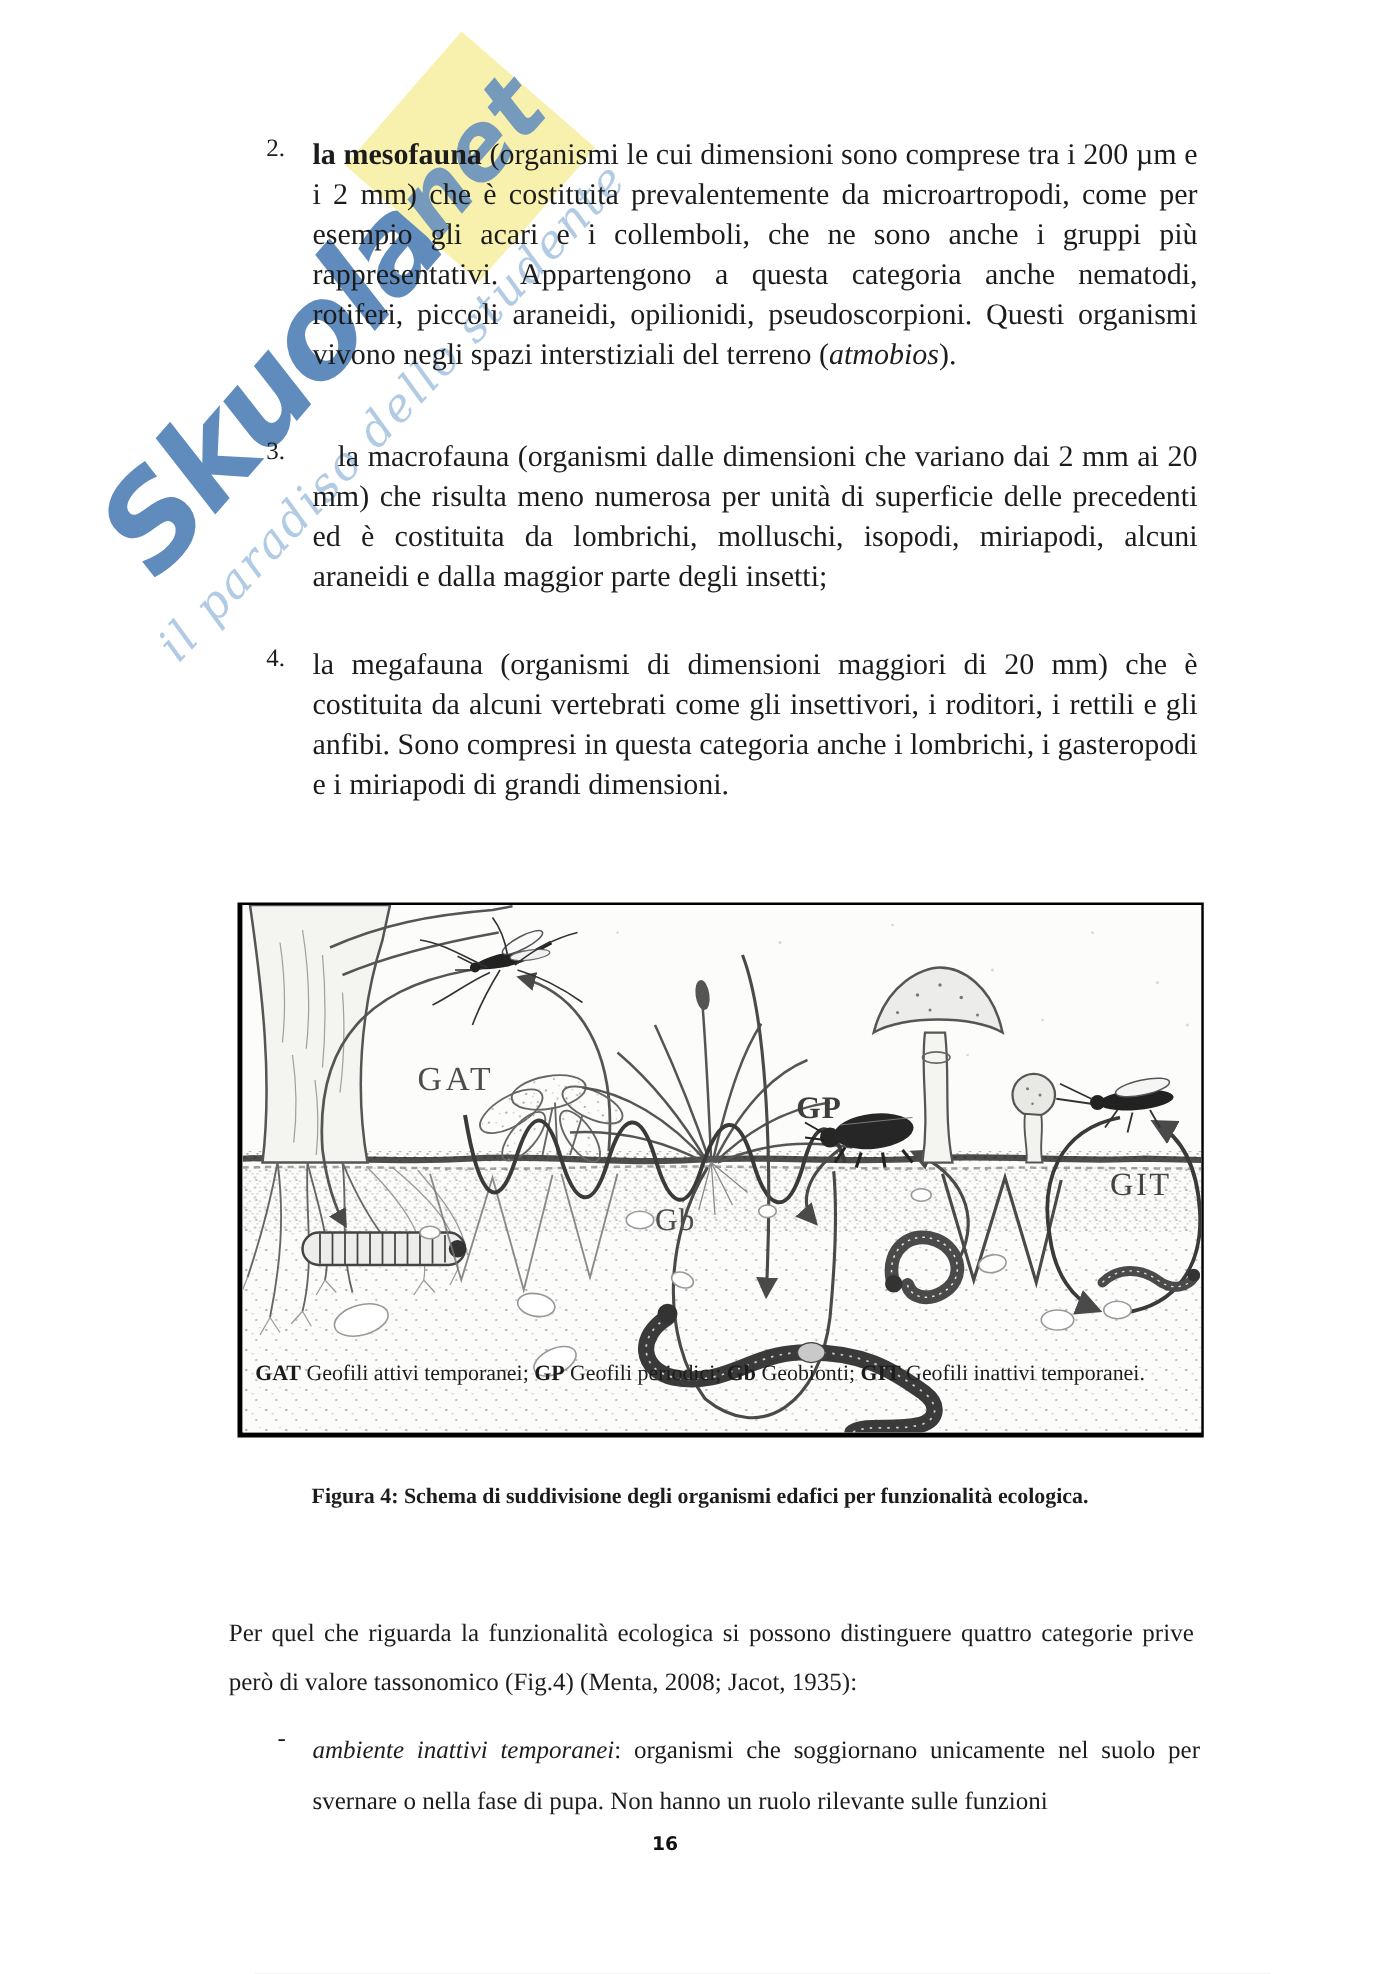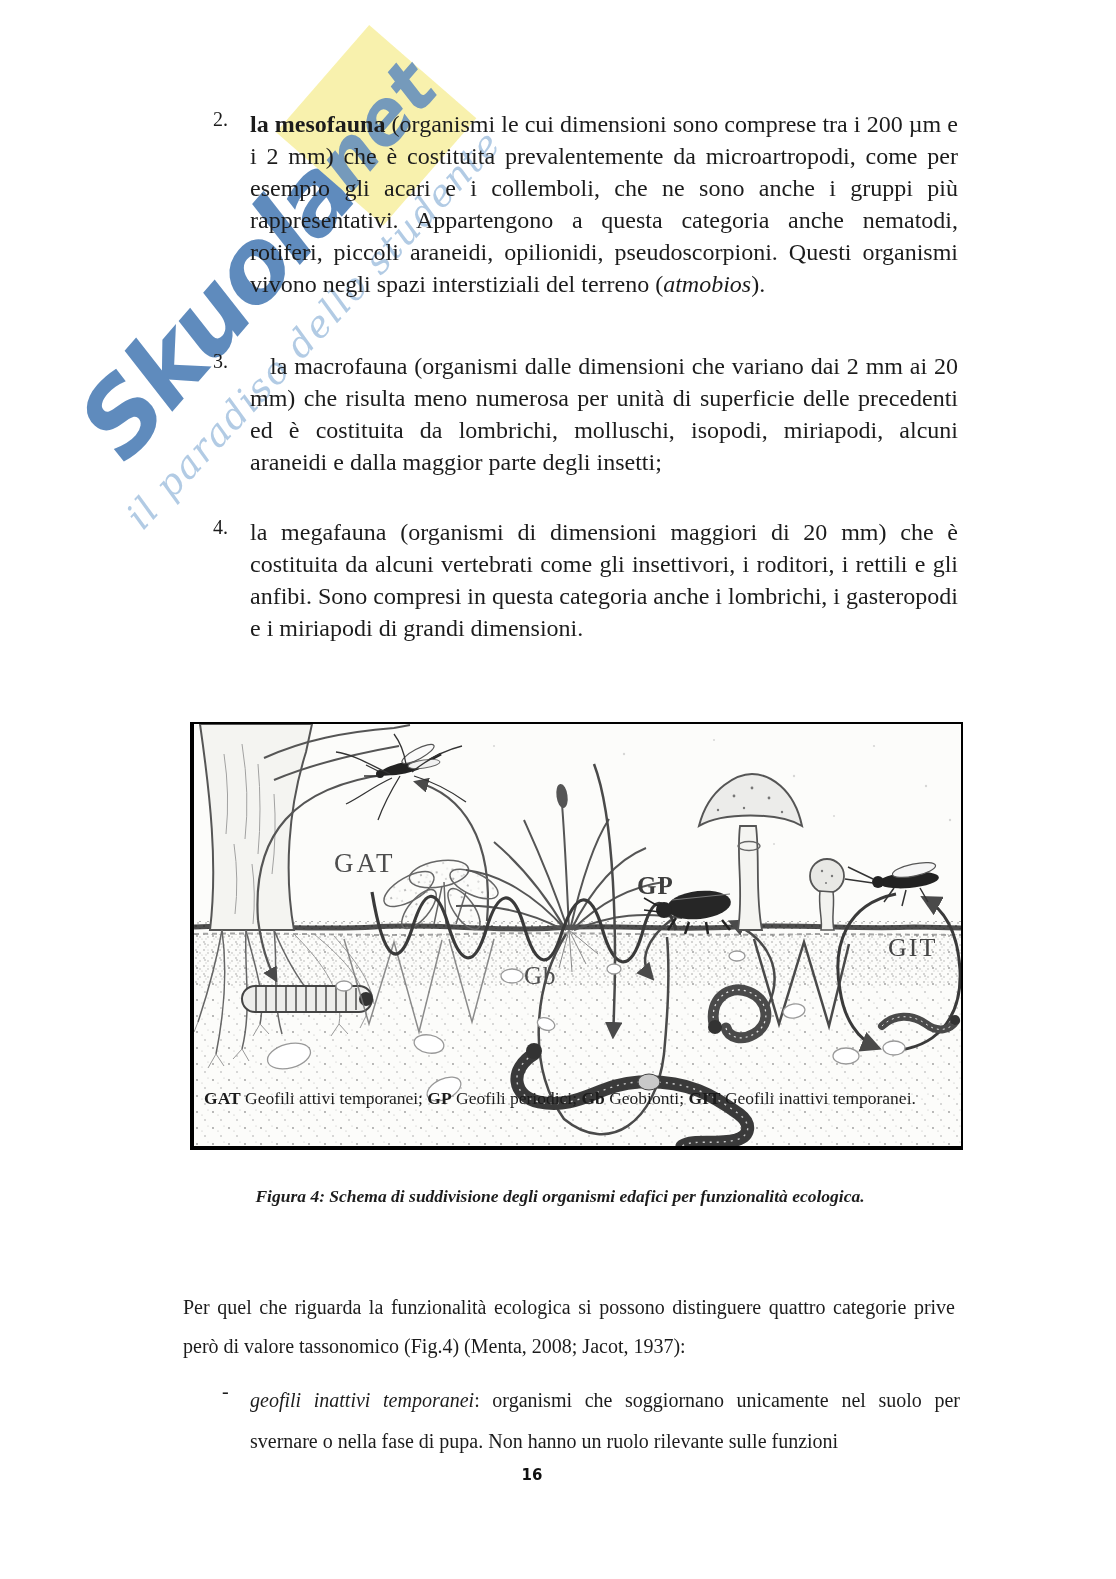--- a/index.html
+++ b/index.html
@@ -42,21 +42,21 @@
   }
   #item-2{top:108px;} #item-3{top:350px;} #item-4{top:516px;}
   .figure-box{
     position:absolute; left:190px; top:722px; width:773px; height:428px;
     border:2px solid #000; border-left-width:4px; border-bottom-width:4px;
     box-sizing:border-box; background:#fcfcfa;
   }
   .figure-box svg{width:100%; height:100%; display:block;}
   .cap{position:absolute; left:160px; width:800px; text-align:center; font-size:17.5px; line-height:21px;}
   #cap-abbrev{top:1088px;}
-  #cap-title{top:1186px; font-weight:bold;font-style:italic;}
+  #cap-title{top:1186px; font-weight:bold;}
   #cap-source{top:1210px; font-weight:bold;}
   .paragraph{
     position:absolute; left:183px; top:1288px; width:772px;
     font-size:20px; line-height:38.5px; text-align:justify;
   }
   .dash-item{position:absolute; left:222px; top:1380px; width:740px;}
   .dash-item .dash{position:absolute; left:0; top:0; font-size:20px;}
   .dash-item .dtext{
     margin-left:28px; width:710px; text-align:justify;
     font-size:20px; line-height:41px;
@@ -333,23 +333,23 @@
           <ellipse cx="543" cy="232" rx="8" ry="5"></ellipse>
           <ellipse cx="420" cy="245" rx="7" ry="5"></ellipse>
           <ellipse cx="250" cy="365" rx="18" ry="10" transform="rotate(-25 250 365)"></ellipse>
         </g>
       </svg>
     </div>
 
     <div class="cap" id="cap-abbrev"><span style="font-weight: bold;">GAT</span><span> Geofili attivi temporanei; </span><span style="font-weight: bold;">GP</span><span> Geofili periodici; </span><span style="font-weight: bold;">Gb</span><span> Geobionti; </span><span style="font-weight: bold;">GIT</span><span> Geofili inattivi temporanei.</span></div>
     <div class="cap" id="cap-title">Figura 4: Schema di suddivisione degli organismi edafici per funzionalità ecologica.</div>
 
-    <div class="paragraph">Per quel che riguarda la funzionalità ecologica si possono distinguere quattro categorie prive però di valore tassonomico (Fig.4) (Menta, 2008; Jacot, 1937):</div>
+    <div class="paragraph">Per quel che riguarda la funzionalità ecologica si possono distinguere quattro categorie prive però di valore tassonomico (Fig.4) (Menta, 2008; Jacot, 1935):</div>
 
     <div class="dash-item">
       <span class="dash">-</span>
-      <div class="dtext"><span style="font-style: italic;">geofili inattivi temporanei</span><span>: organismi che soggiornano unicamente nel suolo per svernare o nella fase di pupa. Non hanno un ruolo rilevante sulle funzioni</span></div>
+      <div class="dtext"><span style="font-style: italic;">ambiente inattivi temporanei</span><span>: organismi che soggiornano unicamente nel suolo per svernare o nella fase di pupa. Non hanno un ruolo rilevante sulle funzioni</span></div>
     </div>
 
     <div class="page-number">16</div>
 
   </div>
 </div>
 
 </body></html>

